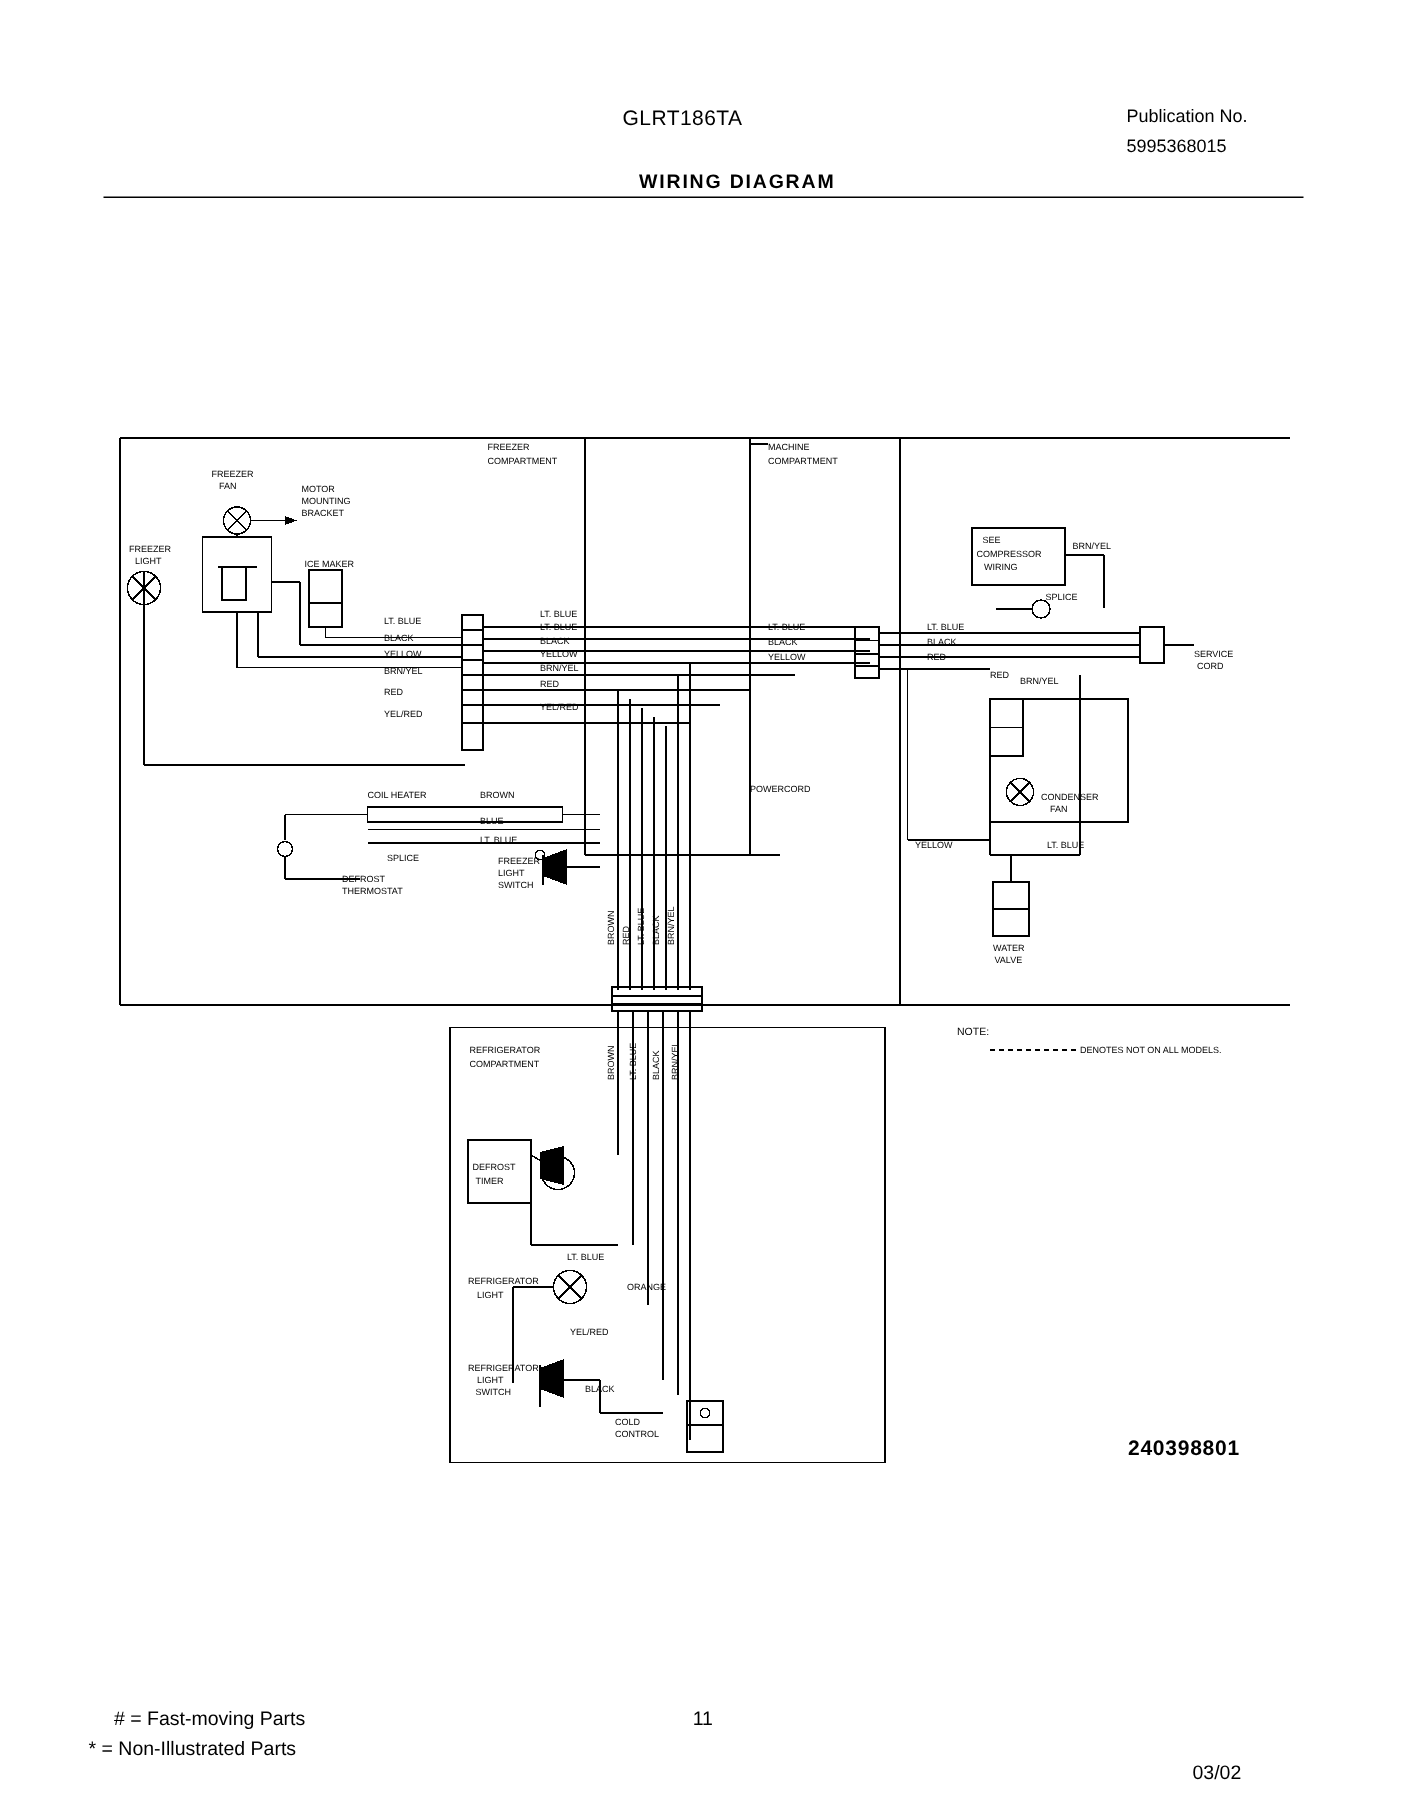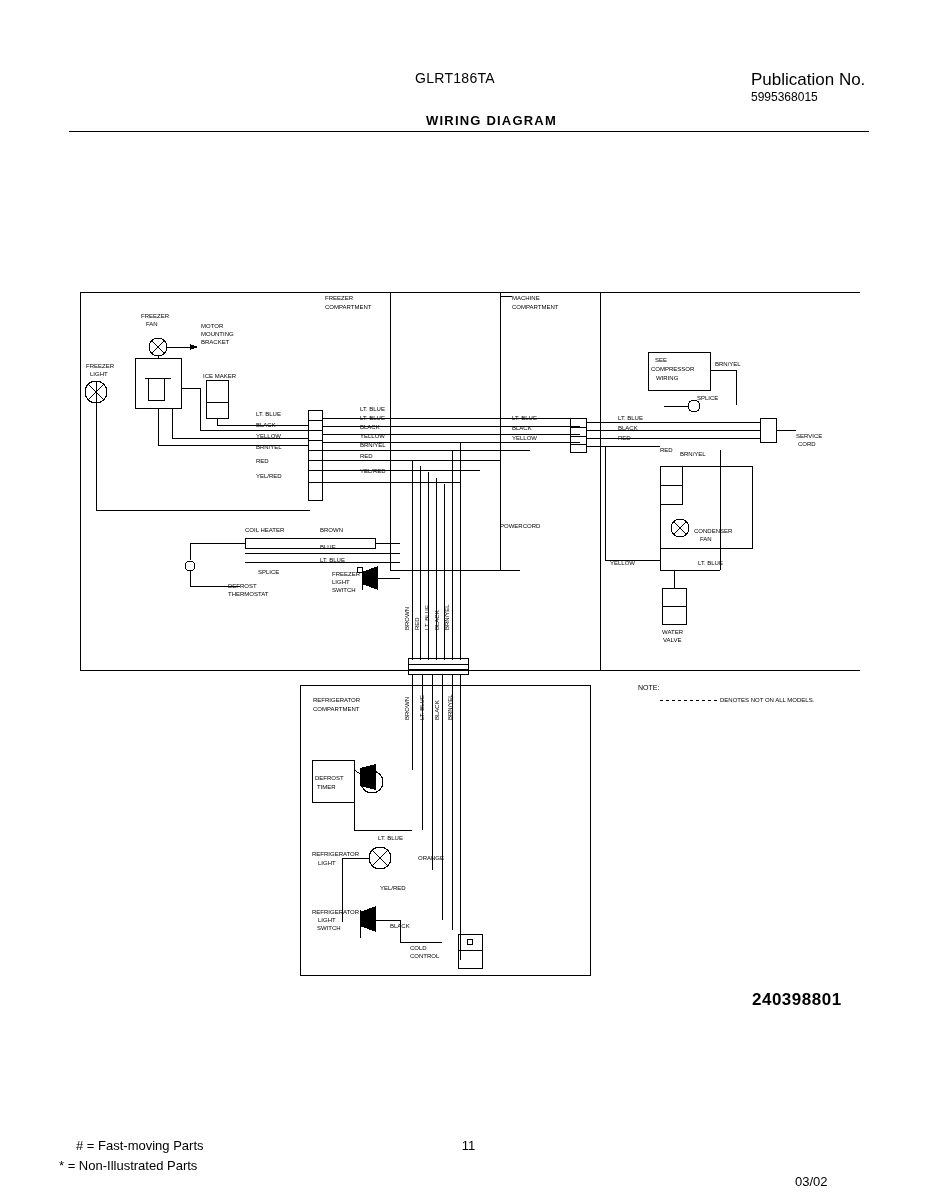--- a/index.html
+++ b/index.html
@@ -1,36 +1,36 @@
 <!DOCTYPE html>
 <html><head>
 <meta charset="utf-8">
 <style>
   html,body{margin:0;padding:0;background:#ffffff;}
   body{width:937px;height:1200px;position:relative;font-family:"Liberation Sans",sans-serif;color:#000;}
   .page{position:absolute;left:0;top:0;width:937px;height:1200px;overflow:hidden;}
 
   
   .model-no{position:absolute;left:415px;top:70px;font-size:14px;font-weight:normal;letter-spacing:.3px;}
-  .pub-label{position:absolute;left:751px;top:70px;font-size:17px;}
+  .pub-label{position:absolute;left:751px;top:70px;font-size:12px;}
   .pub-number{position:absolute;left:751px;top:90px;font-size:12px;}
   .doc-title{position:absolute;left:0;top:113px;width:937px;text-align:center;font-size:13px;font-weight:bold;letter-spacing:1.2px;padding-left:23px;}
   .rule{position:absolute;left:69px;top:131px;width:800px;height:1px;background:#000;}
 
   
   .foot-left1{position:absolute;left:76px;top:1138px;font-size:13px;}
   .foot-left2{position:absolute;left:59px;top:1158px;font-size:13px;}
   .foot-page{position:absolute;left:0;top:1138px;width:937px;text-align:center;font-size:13px;}
   .foot-date{position:absolute;left:795px;top:1138px;font-size:13px;margin-top:36px;}
 
   
   .diagram{position:absolute;left:60px;top:270px;width:820px;height:720px;}
   .diagram svg{display:block;}
 
-  .drawing-no{position:absolute;left:752px;top:990px;font-size:17px;font-weight:bold;letter-spacing:.5px;}
+  .drawing-no{position:absolute;left:752px;top:957px;font-size:14px;font-weight:bold;letter-spacing:.5px;}
 </style>
 </head>
 <body>
 
 <div class="page">
 
   <div class="model-no">GLRT186TA</div>
   <div class="pub-label">Publication No.</div>
   <div class="pub-number">5995368015</div>
   <div class="doc-title">WIRING DIAGRAM</div>

